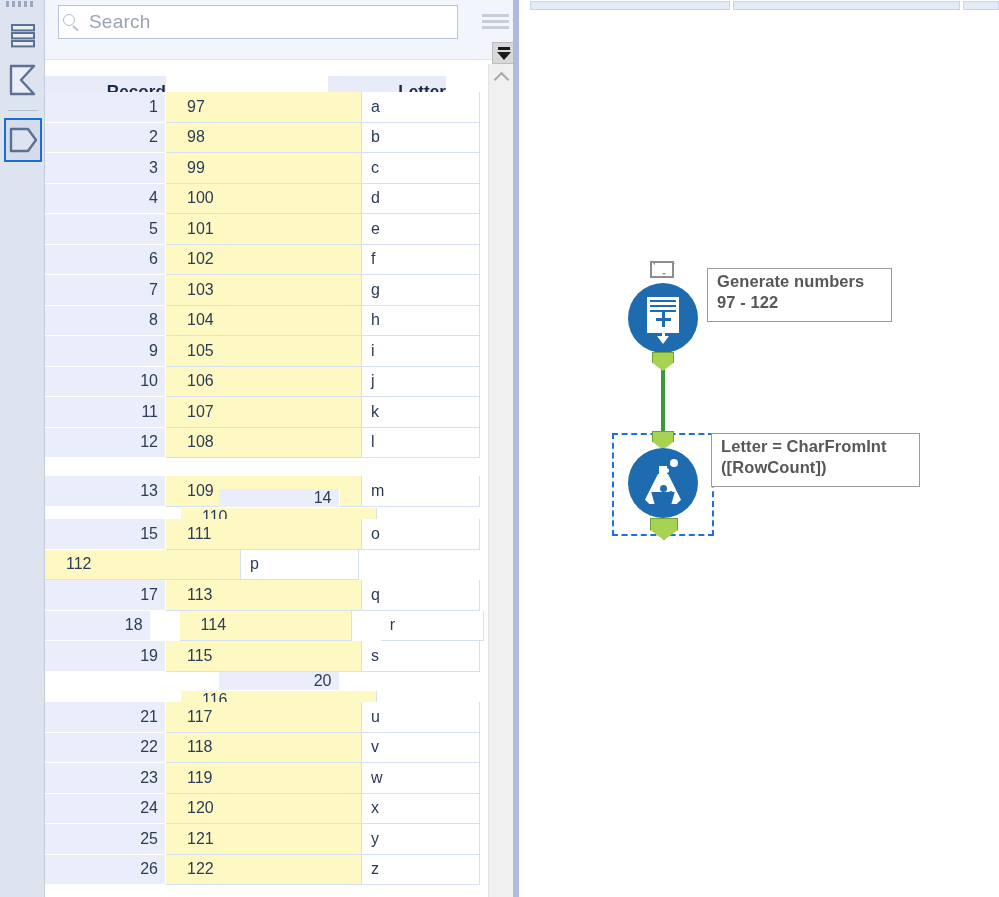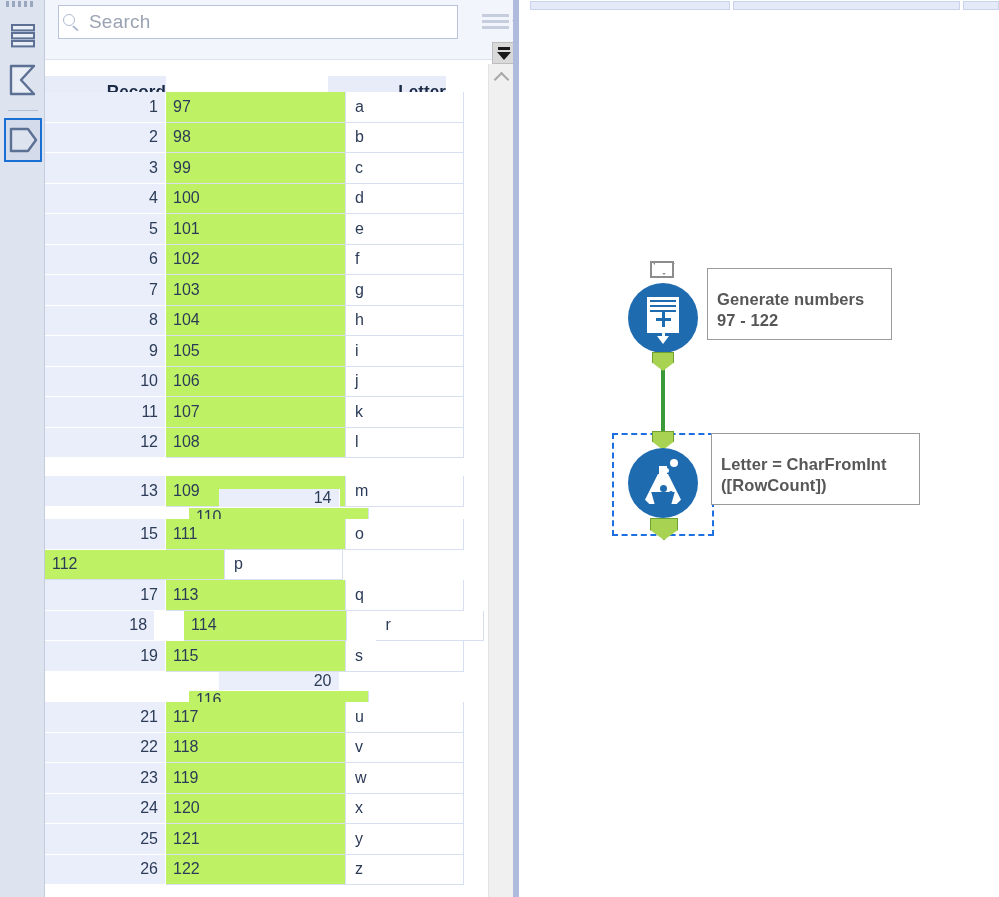--- a/index.html
+++ b/index.html
@@ -143,26 +143,26 @@
   .c-rec {
     width: 121px; height: 30.5px;
     background: #e9eefa;
     border-right: 1px solid #ffffff;
     border-bottom: 1px solid #ffffff;
     display: flex; align-items: center; justify-content: flex-end;
     padding-right: 7px;
     font-size: 16px; color: #2c3b57;
   }
   .c-num {
-    width: 180px; height: 30.5px;
-    background: #bef264;
+    width: 196px; height: 30.5px;
+    background: #fef9c3;
     border: 1px solid #d6e0f0;
     border-top: none; border-left: none;
     display: flex; align-items: center;
-    padding-left: 7px;
+    padding-left: 21px;
     font-size: 16px; color: #2c3b57;
   }
   .c-let {
     width: 118px; height: 30.5px;
     background: #ffffff;
     border: 1px solid #d6e0f0;
     border-top: none; border-left: none;
     display: flex; align-items: center;
     padding-left: 9px;
     font-size: 16px; color: #2c3b57;
@@ -248,21 +248,21 @@
     background: #3a9a3a;
   }
   .selbox {
     position: absolute;
     border: 2px dashed #1e6fe0;
   }
   .comment {
     position: absolute;
     background: #ffffff;
     border: 1px solid #9a9a9a;
-    padding: 20px 8px 8px 9px;
+    padding: 2px 8px 8px 9px;
     font-size: 16.5px; font-weight: bold;
     color: #575757;
     line-height: 1.28;
     letter-spacing: .1px;
   }
 
   
   .gr-doc {
     position: absolute; left: 19px; top: 14px;
     width: 32px; height: 36px;

